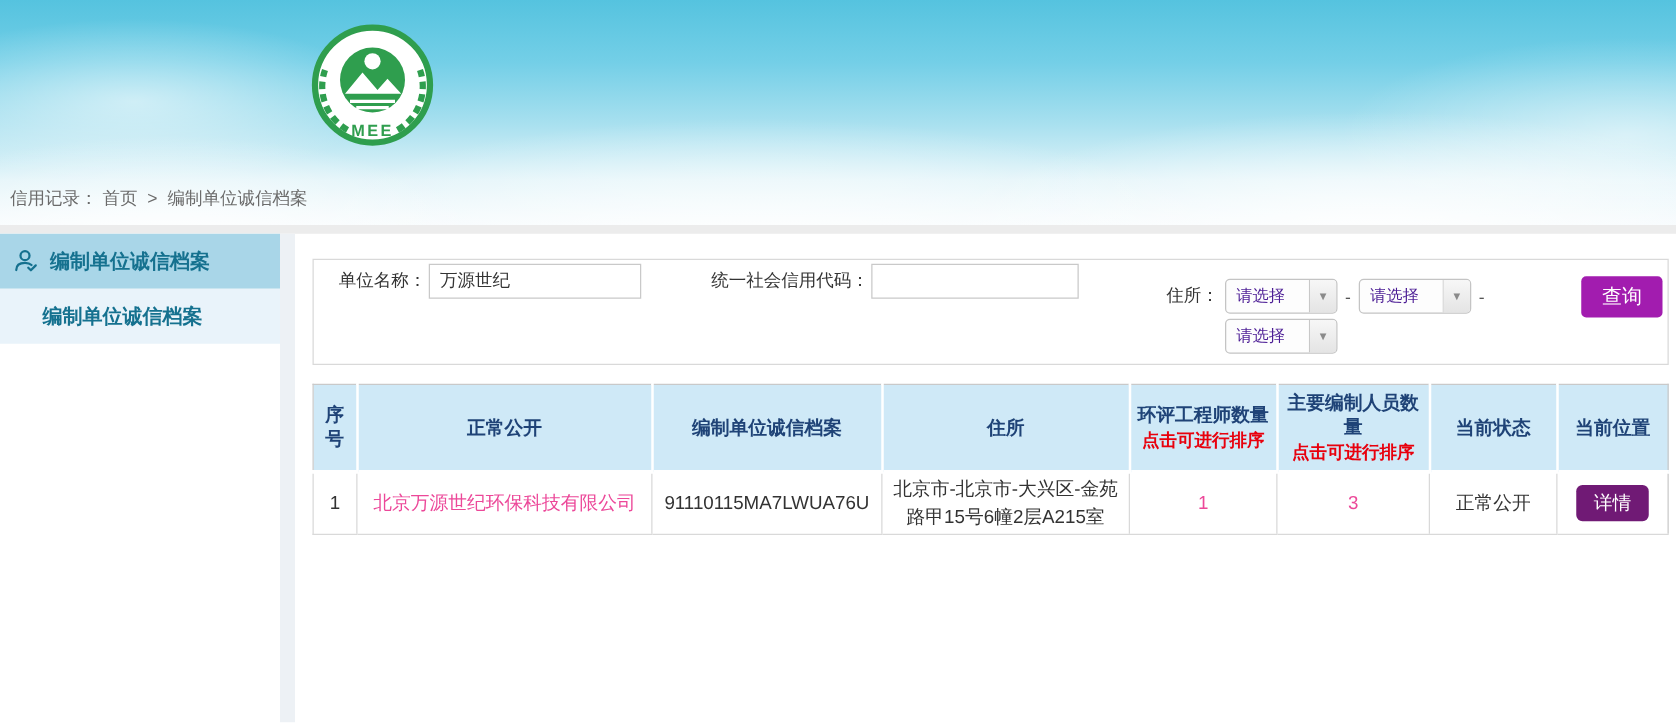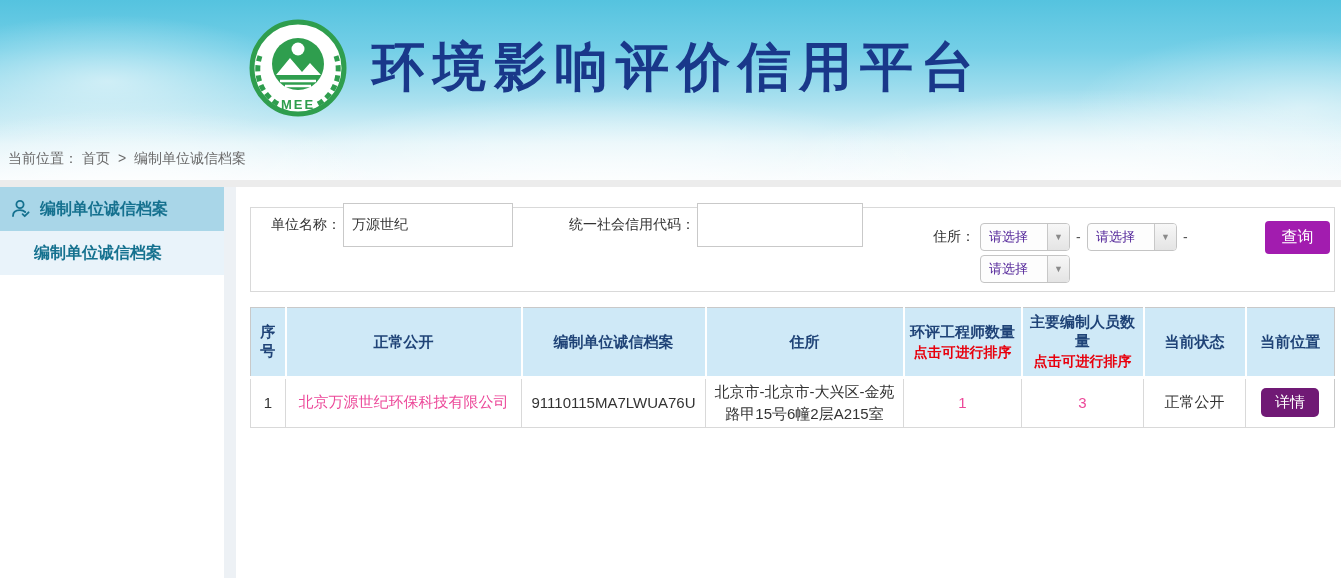--- a/index.html
+++ b/index.html
@@ -36,21 +36,21 @@
     background:#e9f3fa; color:#15718f; font-weight:bold; font-size:16px; cursor:pointer; }
   .divider { width:12px; background:#edf1f5; }
   .main { flex:1; padding:20px 6px 0 14px; }
 
   
   .search-panel { position:relative; border:1px solid #d9d9d9; height:85px; background:#fff; }
   .row1 { position:absolute; top:2px; left:0; height:30px; display:flex; align-items:center; }
   .f-label { font-size:14px; color:#333; white-space:nowrap; }
   .lbl-unit { margin-left:20px; }
   .lbl-code { margin-left:56px; }
-  .text-input { height:44px; border:1px solid #c9c9c9; font-size:14px; color:#333;
+  .text-input { height:28px; border:1px solid #c9c9c9; font-size:14px; color:#333;
     padding:12px 8px; outline:none; background:#fff; }
   .in-unit { width:170px; margin-left:2px; }
   .in-code { width:166px; margin-left:2px; }
   .lbl-addr { position:absolute; left:682px; top:20px; }
   .select { position:absolute; width:90px; height:28px; border:1px solid #c4c4c4;
     border-radius:4px; background:#fdfdfd; display:flex; align-items:center; cursor:pointer; }
   .select-text { flex:1; font-size:13px; color:#4c1d95; padding-left:8px;font-family:Liberation Mono, monospace; }
   .select-arrow { width:22px; height:100%; border-left:1px solid #c8c8c8;
     background:linear-gradient(180deg,#f7f7f7,#e4e4e4); border-radius:0 3px 3px 0;
     display:flex; align-items:center; justify-content:center; font-size:9px; color:#8a8a8a; }
@@ -89,24 +89,23 @@
     <svg class="logo" viewBox="-52 -52 104 104">
       <circle r="46" fill="#ffffff" stroke="#2f9e4e" stroke-width="5"></circle>
       <path d="M -20,36 A 40 40 0 0 1 -38,-12" fill="none" stroke="#2f9e4e" stroke-width="5" stroke-dasharray="6 4"></path>
       <path d="M 20,36 A 40 40 0 0 0 38,-12" fill="none" stroke="#2f9e4e" stroke-width="5" stroke-dasharray="6 4"></path>
       <circle cy="-4" r="26" fill="#2f9e4e"></circle>
       <circle cy="-19" r="6.5" fill="#ffffff"></circle>
       <path d="M -22,7 L -8,-10 L 4,4 L 12,-5 L 23,7 Z" fill="#ffffff"></path>
       <path d="M -18,13 H 18 M -13,18 H 13" stroke="#ffffff" stroke-width="2.6"></path>
       <text y="41" text-anchor="middle" font-size="13" font-weight="bold" fill="#2f9e4e" letter-spacing="2">MEE</text>
     </svg>
-    <div class="site-title">环境影响评价信用平台</div>
   </div>
   <div class="breadcrumb">
-    <span>当前位置：</span><span class="crumb-home">首页</span>
+    <span>信用记录：</span><span class="crumb-home">首页</span>
     <span>&gt;</span>
     <span>编制单位诚信档案</span>
   </div>
 </div>
 
 <div class="gray-strip"></div>
 
 <div class="content">
 
   <div class="sidebar">

